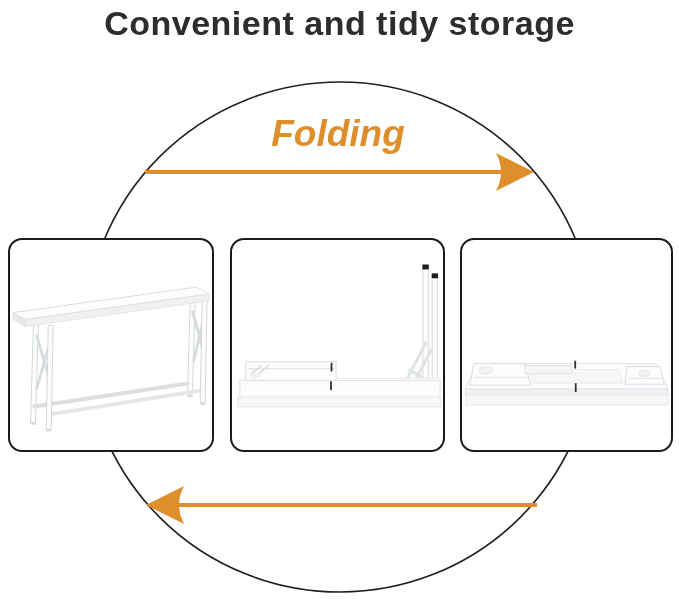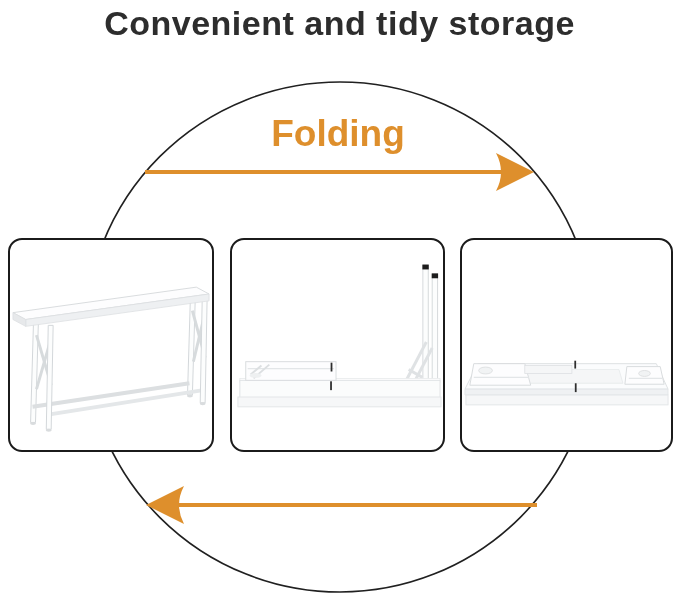--- a/index.html
+++ b/index.html
@@ -56,20 +56,21 @@
   #panel-2 { left: 230px; width: 215px; }
   #panel-3 { left: 460px; width: 213px; }
   .flow-label {
     position: absolute;
     font-size: 37px;
     line-height: 37px;
     font-weight: bold;
     color: #de8f2c;
     transform: translateX(-50%);
     white-space: nowrap;
+    font-style: italic;
   }
   .flow-label.folding { left: 338px; top: 115px; }
   .flow-label.opening { left: 339px; top: 517px; }
 </style>
 </head>
 <body>
 
 <div class="stage">
 
   <h1 class="page-title">Convenient and tidy storage</h1>

